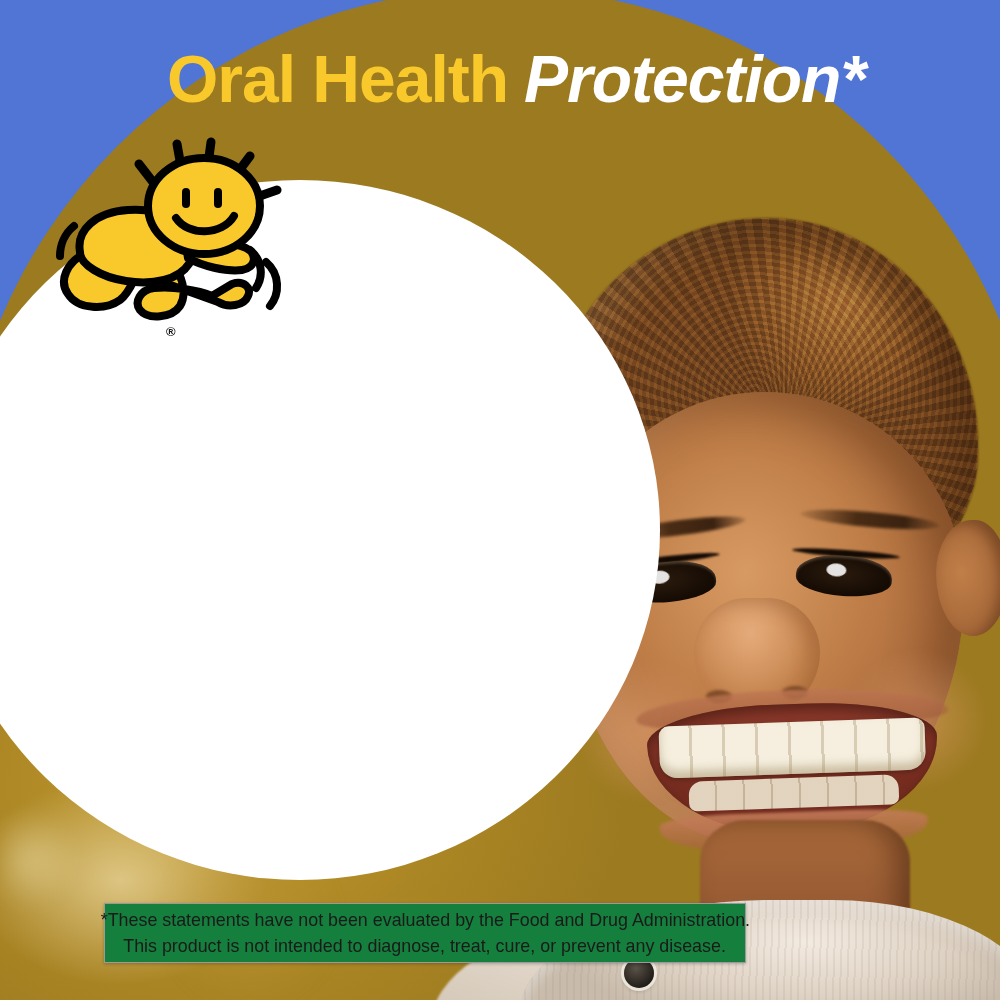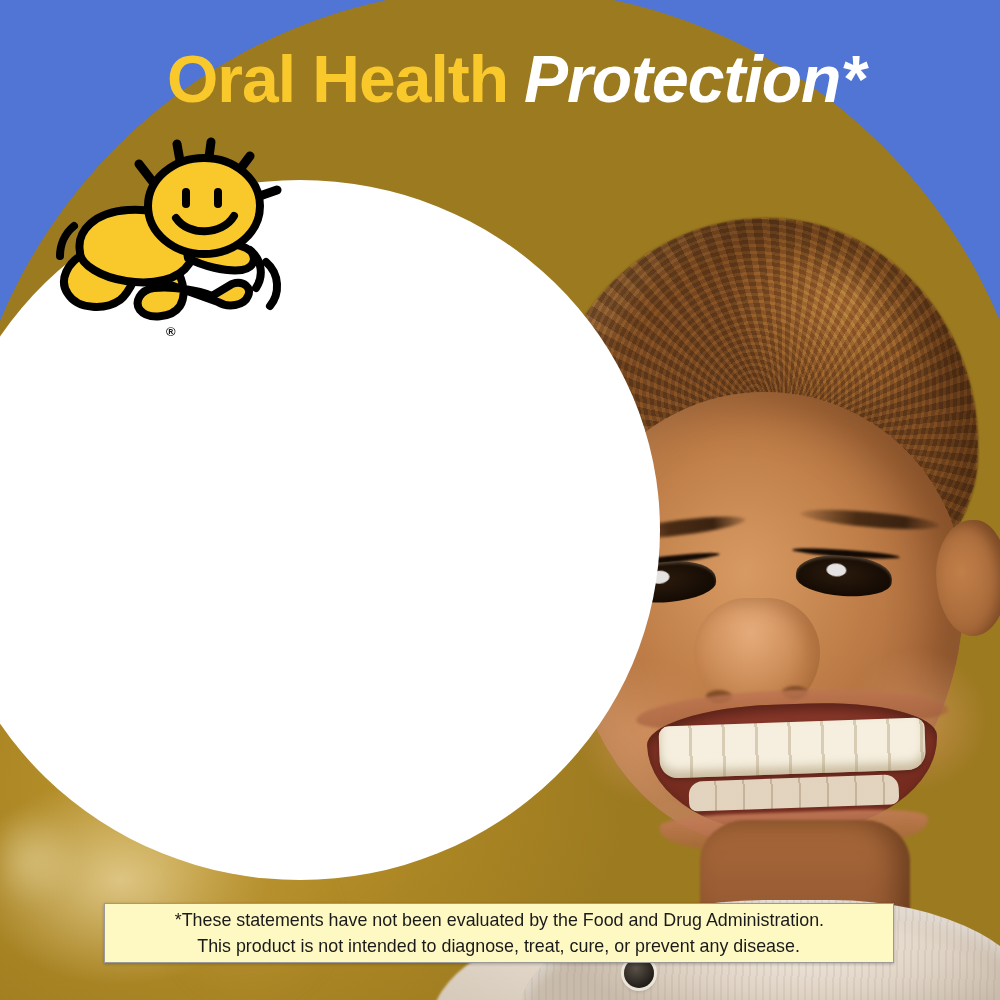--- a/index.html
+++ b/index.html
@@ -327,23 +327,23 @@
   .btext .rest {
     font-weight: 400;
     font-style: normal;
     display: block;
   }
 
   
   .disclaimer {
     position: absolute;
     left: 104px; top: 903px;
-    width: 790px;
+    width: 642px;
     height: 60px;
-    background: #fef9c3;
+    background: #15803d;
     border: 1px solid #9a9a9a;
     box-sizing: border-box;
     display: flex;
     flex-direction: column;
     align-items: center;
     justify-content: center;
     box-shadow: 0 1px 3px rgba(0,0,0,.25);
   }
   .disclaimer div {
     color: #1a1a1a;

